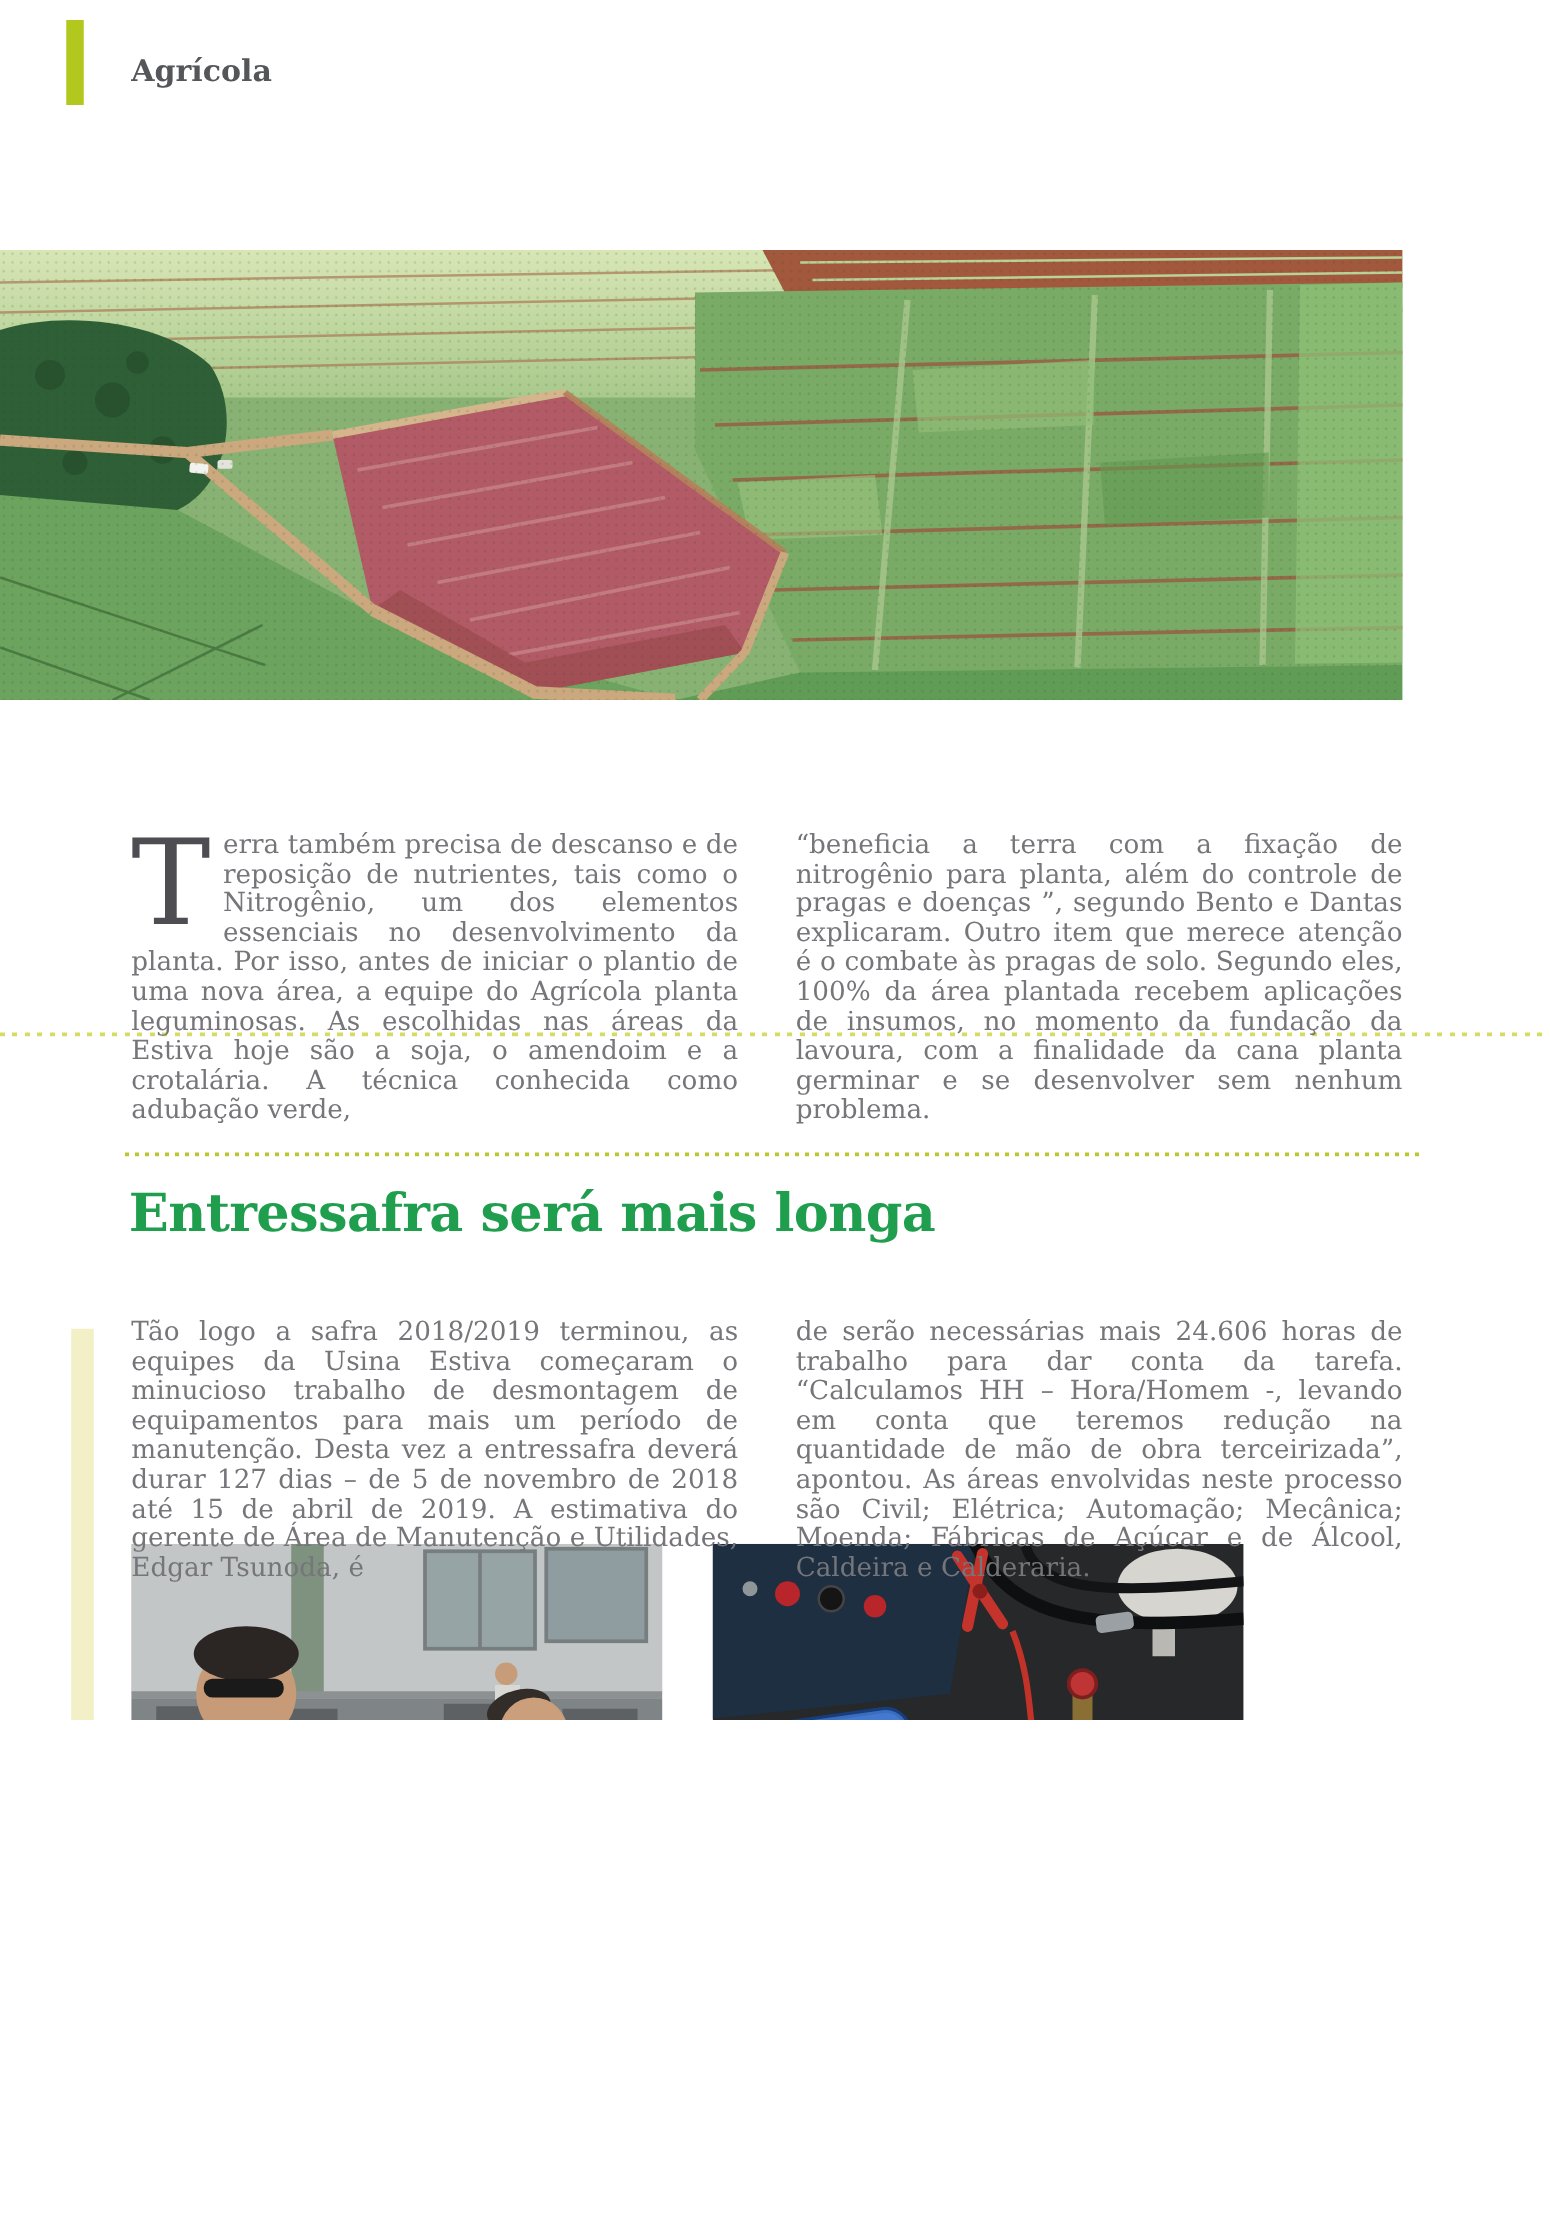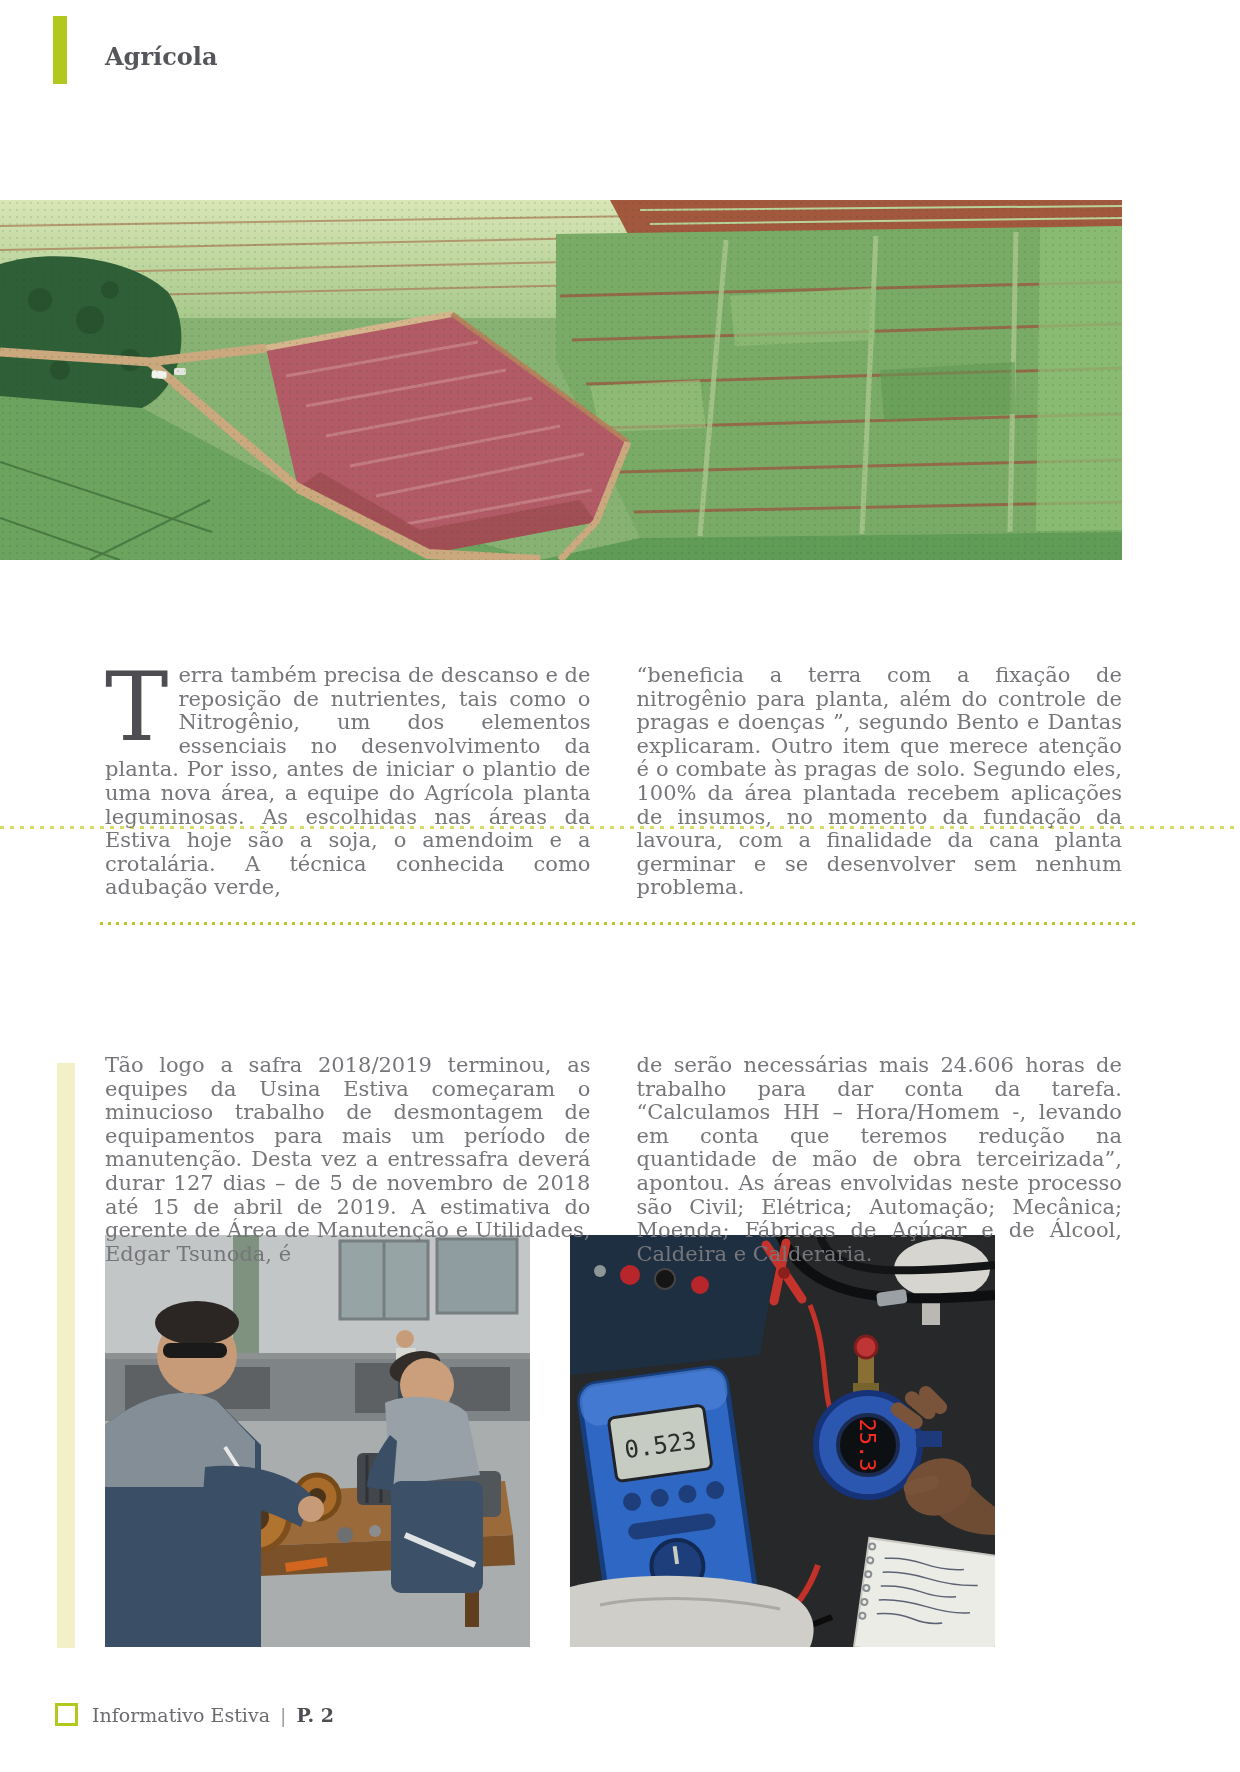--- a/index.html
+++ b/index.html
@@ -1,16 +1,16 @@
 <!DOCTYPE html>
 <html lang="pt"><head>
 <meta charset="utf-8">
 <style>
   html,body{margin:0;padding:0;background:#ffffff;}
-  .page{position:relative;width:1240px;height:1772px;background:#ffffff;overflow:hidden;
+  .page{position:relative;width:1240px;height:1376px;background:#ffffff;overflow:hidden;
         font-family:"DejaVu Serif", serif;}
   
   .kicker-bar{position:absolute;left:53px;top:16px;width:14px;height:68px;background:#b2c81e;}
   .kicker{position:absolute;left:105px;top:42px;font-size:24px;font-weight:bold;color:#55565a;}
   .title{position:absolute;left:102px;top:82px;margin:0;font-size:62px;font-weight:bold;
          color:#00603c;letter-spacing:-1.5px;}
   
   .aerial{position:absolute;left:0;top:200px;width:1122px;height:360px;}
   .photo{position:absolute;top:1235px;width:425px;height:412px;overflow:hidden;}
   .photo.left{left:105px;}
@@ -134,20 +134,21 @@
     <div class="col">
       <p><span class="dropcap">T</span><span>erra também precisa de descanso e de reposição de nutrientes, tais como o Nitrogênio, um dos elementos essenciais no desenvolvimento da planta. Por isso, antes de iniciar o plantio de uma nova área, a equipe do Agrícola planta leguminosas. As escolhidas nas áreas da Estiva hoje são a soja, o amendoim e a crotalária. A técnica conhecida como adubação verde,</span></p>
     </div>
     <div class="col">
       <p>“beneficia a terra com a fixação de nitrogênio para planta, além do controle de pragas e doenças ”, segundo Bento e Dantas explicaram. Outro item que merece atenção é o combate às pragas de solo. Segundo eles, 100% da área plantada recebem aplicações de insumos, no momento da fundação da lavoura, com a finalidade da cana planta germinar e se desenvolver sem nenhum problema.</p>
     </div>
   </section>
 
   <div class="divider2"></div>
 
+  <h2 class="h2">Entressafra será mais longa</h2>
 
   <section class="article a2">
     <div class="col">
       <p>Tão logo a safra 2018/2019 terminou, as equipes da Usina Estiva começaram o minucioso trabalho de desmontagem de equipamentos para mais um período de manutenção. Desta vez a entressafra deverá durar 127 dias – de 5 de novembro de 2018 até 15 de abril de 2019. A estimativa do gerente de Área de Manutenção e Utilidades, Edgar Tsunoda, é</p>
     </div>
     <div class="col">
       <p>de serão necessárias mais 24.606 horas de trabalho para dar conta da tarefa. “Calculamos HH – Hora/Homem -, levando em conta que teremos redução na quantidade de mão de obra terceirizada”, apontou. As áreas envolvidas neste processo são Civil; Elétrica; Automação; Mecânica; Moenda; Fábricas de Açúcar e de Álcool, Caldeira e Calderaria.</p>
     </div>
   </section>
 

